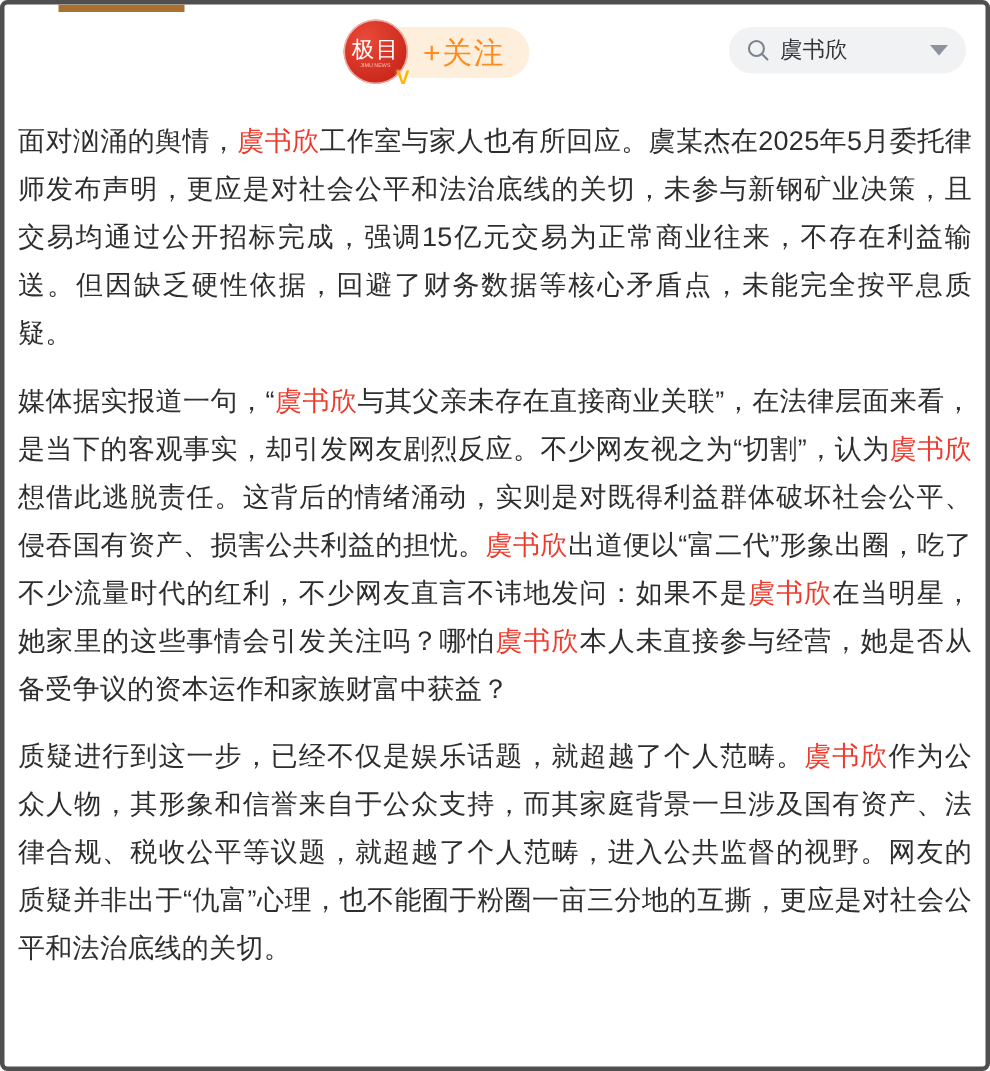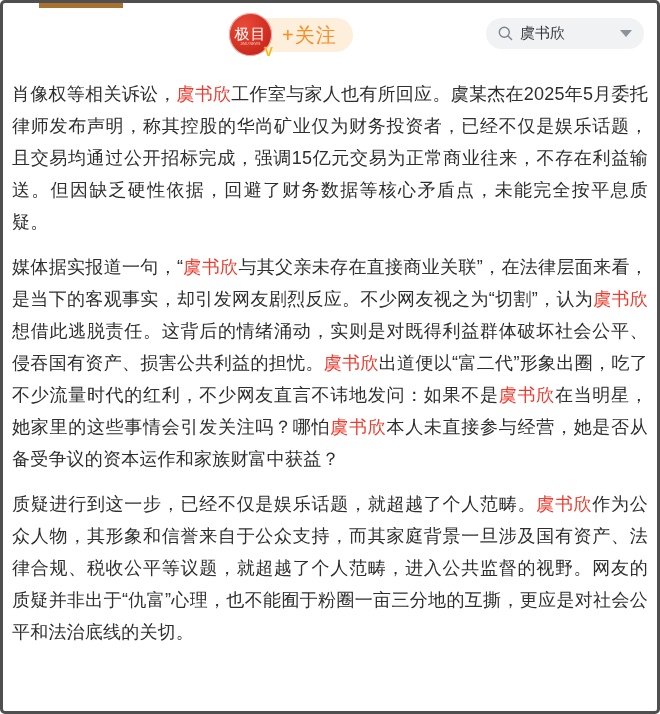--- a/index.html
+++ b/index.html
@@ -165,18 +165,18 @@
           <line x1="10" y1="10" x2="13.6" y2="13.6" stroke="#7d838d" stroke-width="1.4" stroke-linecap="round"></line>
         </svg>
       </span>
       <span class="search-value">虞书欣</span>
       <span class="caret-down"></span>
     </div>
 
   </div>
 
   <div class="article">
-      <p><span>肖像权等相关诉讼，</span><span class="hl">虞书欣</span><span>工作室与家人也有所回应。虞某杰在2025年5月委托律师发布声明，称其控股的华尚矿业仅为财务投资者，已经不仅是娱乐话题，且交易均通过公开招标完成，强调15亿元交易为正常商业往来，不存在利益输送。但因缺乏硬性依据，回避了财务数据等核心矛盾点，未能完全按平息质疑。</span></p>
+      <p><span>面对汹涌的舆情，</span><span class="hl">虞书欣</span><span>工作室与家人也有所回应。虞某杰在2025年5月委托律师发布声明，更应是对社会公平和法治底线的关切，未参与新钢矿业决策，且交易均通过公开招标完成，强调15亿元交易为正常商业往来，不存在利益输送。但因缺乏硬性依据，回避了财务数据等核心矛盾点，未能完全按平息质疑。</span></p>
       <p><span>媒体据实报道一句，“</span><span class="hl">虞书欣</span><span>与其父亲未存在直接商业关联”，在法律层面来看，是当下的客观事实，却引发网友剧烈反应。不少网友视之为“切割”，认为</span><span class="hl">虞书欣</span><span>想借此逃脱责任。这背后的情绪涌动，实则是对既得利益群体破坏社会公平、侵吞国有资产、损害公共利益的担忧。</span><span class="hl">虞书欣</span><span>出道便以“富二代”形象出圈，吃了不少流量时代的红利，不少网友直言不讳地发问：如果不是</span><span class="hl">虞书欣</span><span>在当明星，她家里的这些事情会引发关注吗？哪怕</span><span class="hl">虞书欣</span><span>本人未直接参与经营，她是否从备受争议的资本运作和家族财富中获益？</span></p>
       <p><span>质疑进行到这一步，已经不仅是娱乐话题，就超越了个人范畴。</span><span class="hl">虞书欣</span><span>作为公众人物，其形象和信誉来自于公众支持，而其家庭背景一旦涉及国有资产、法律合规、税收公平等议题，就超越了个人范畴，进入公共监督的视野。网友的质疑并非出于“仇富”心理，也不能囿于粉圈一亩三分地的互撕，更应是对社会公平和法治底线的关切。</span></p>
     </div>
 
 </div>
 
 </body></html>

